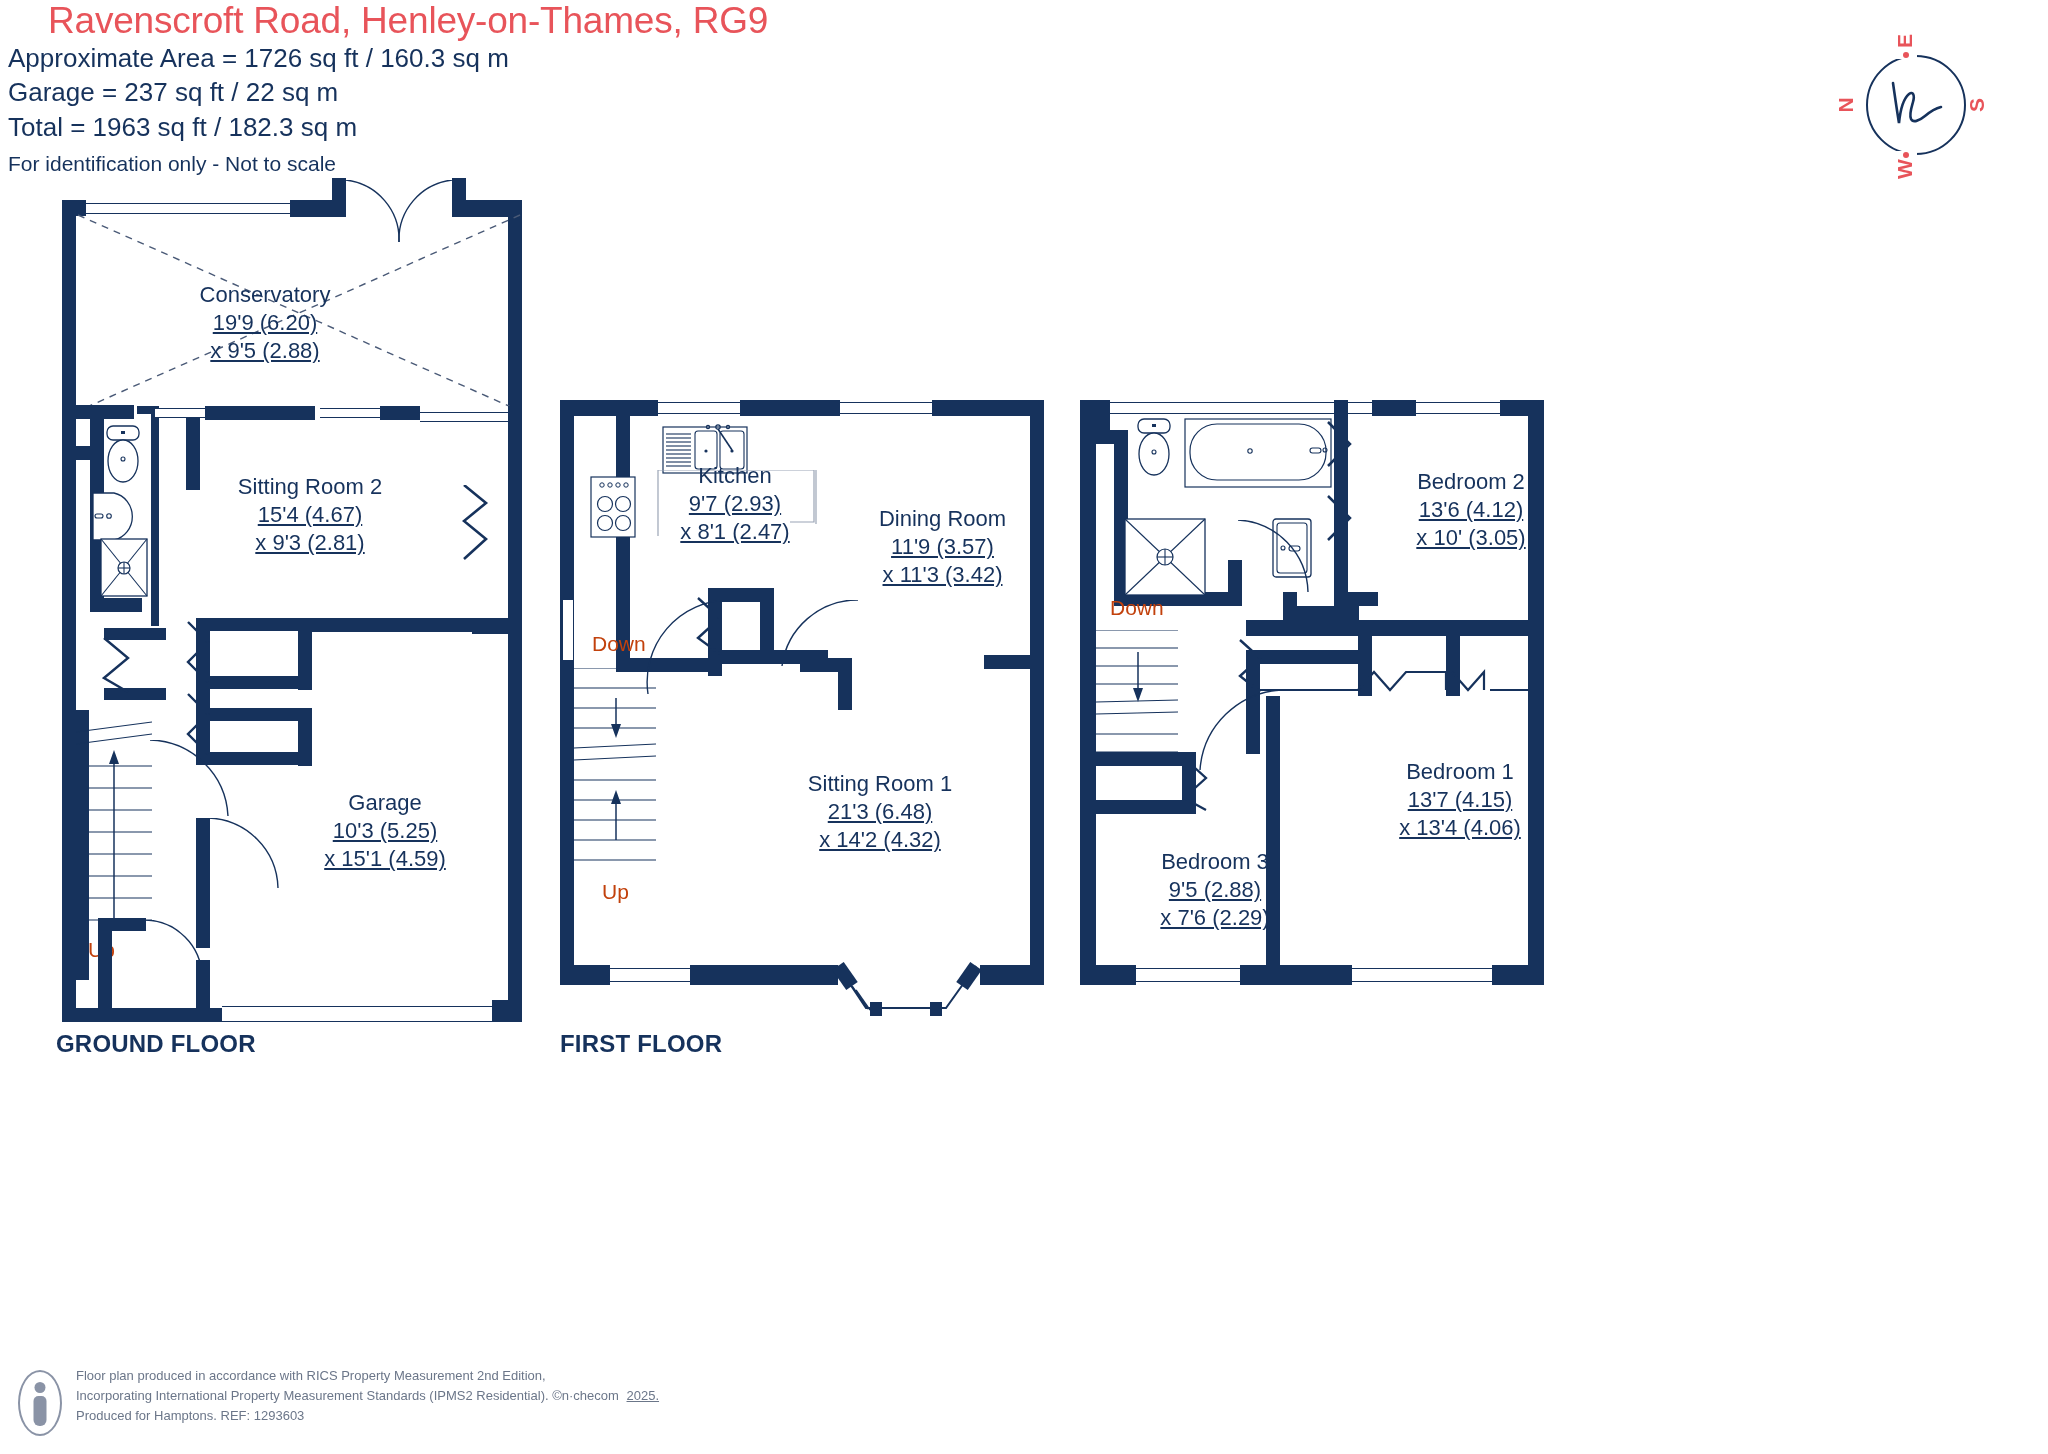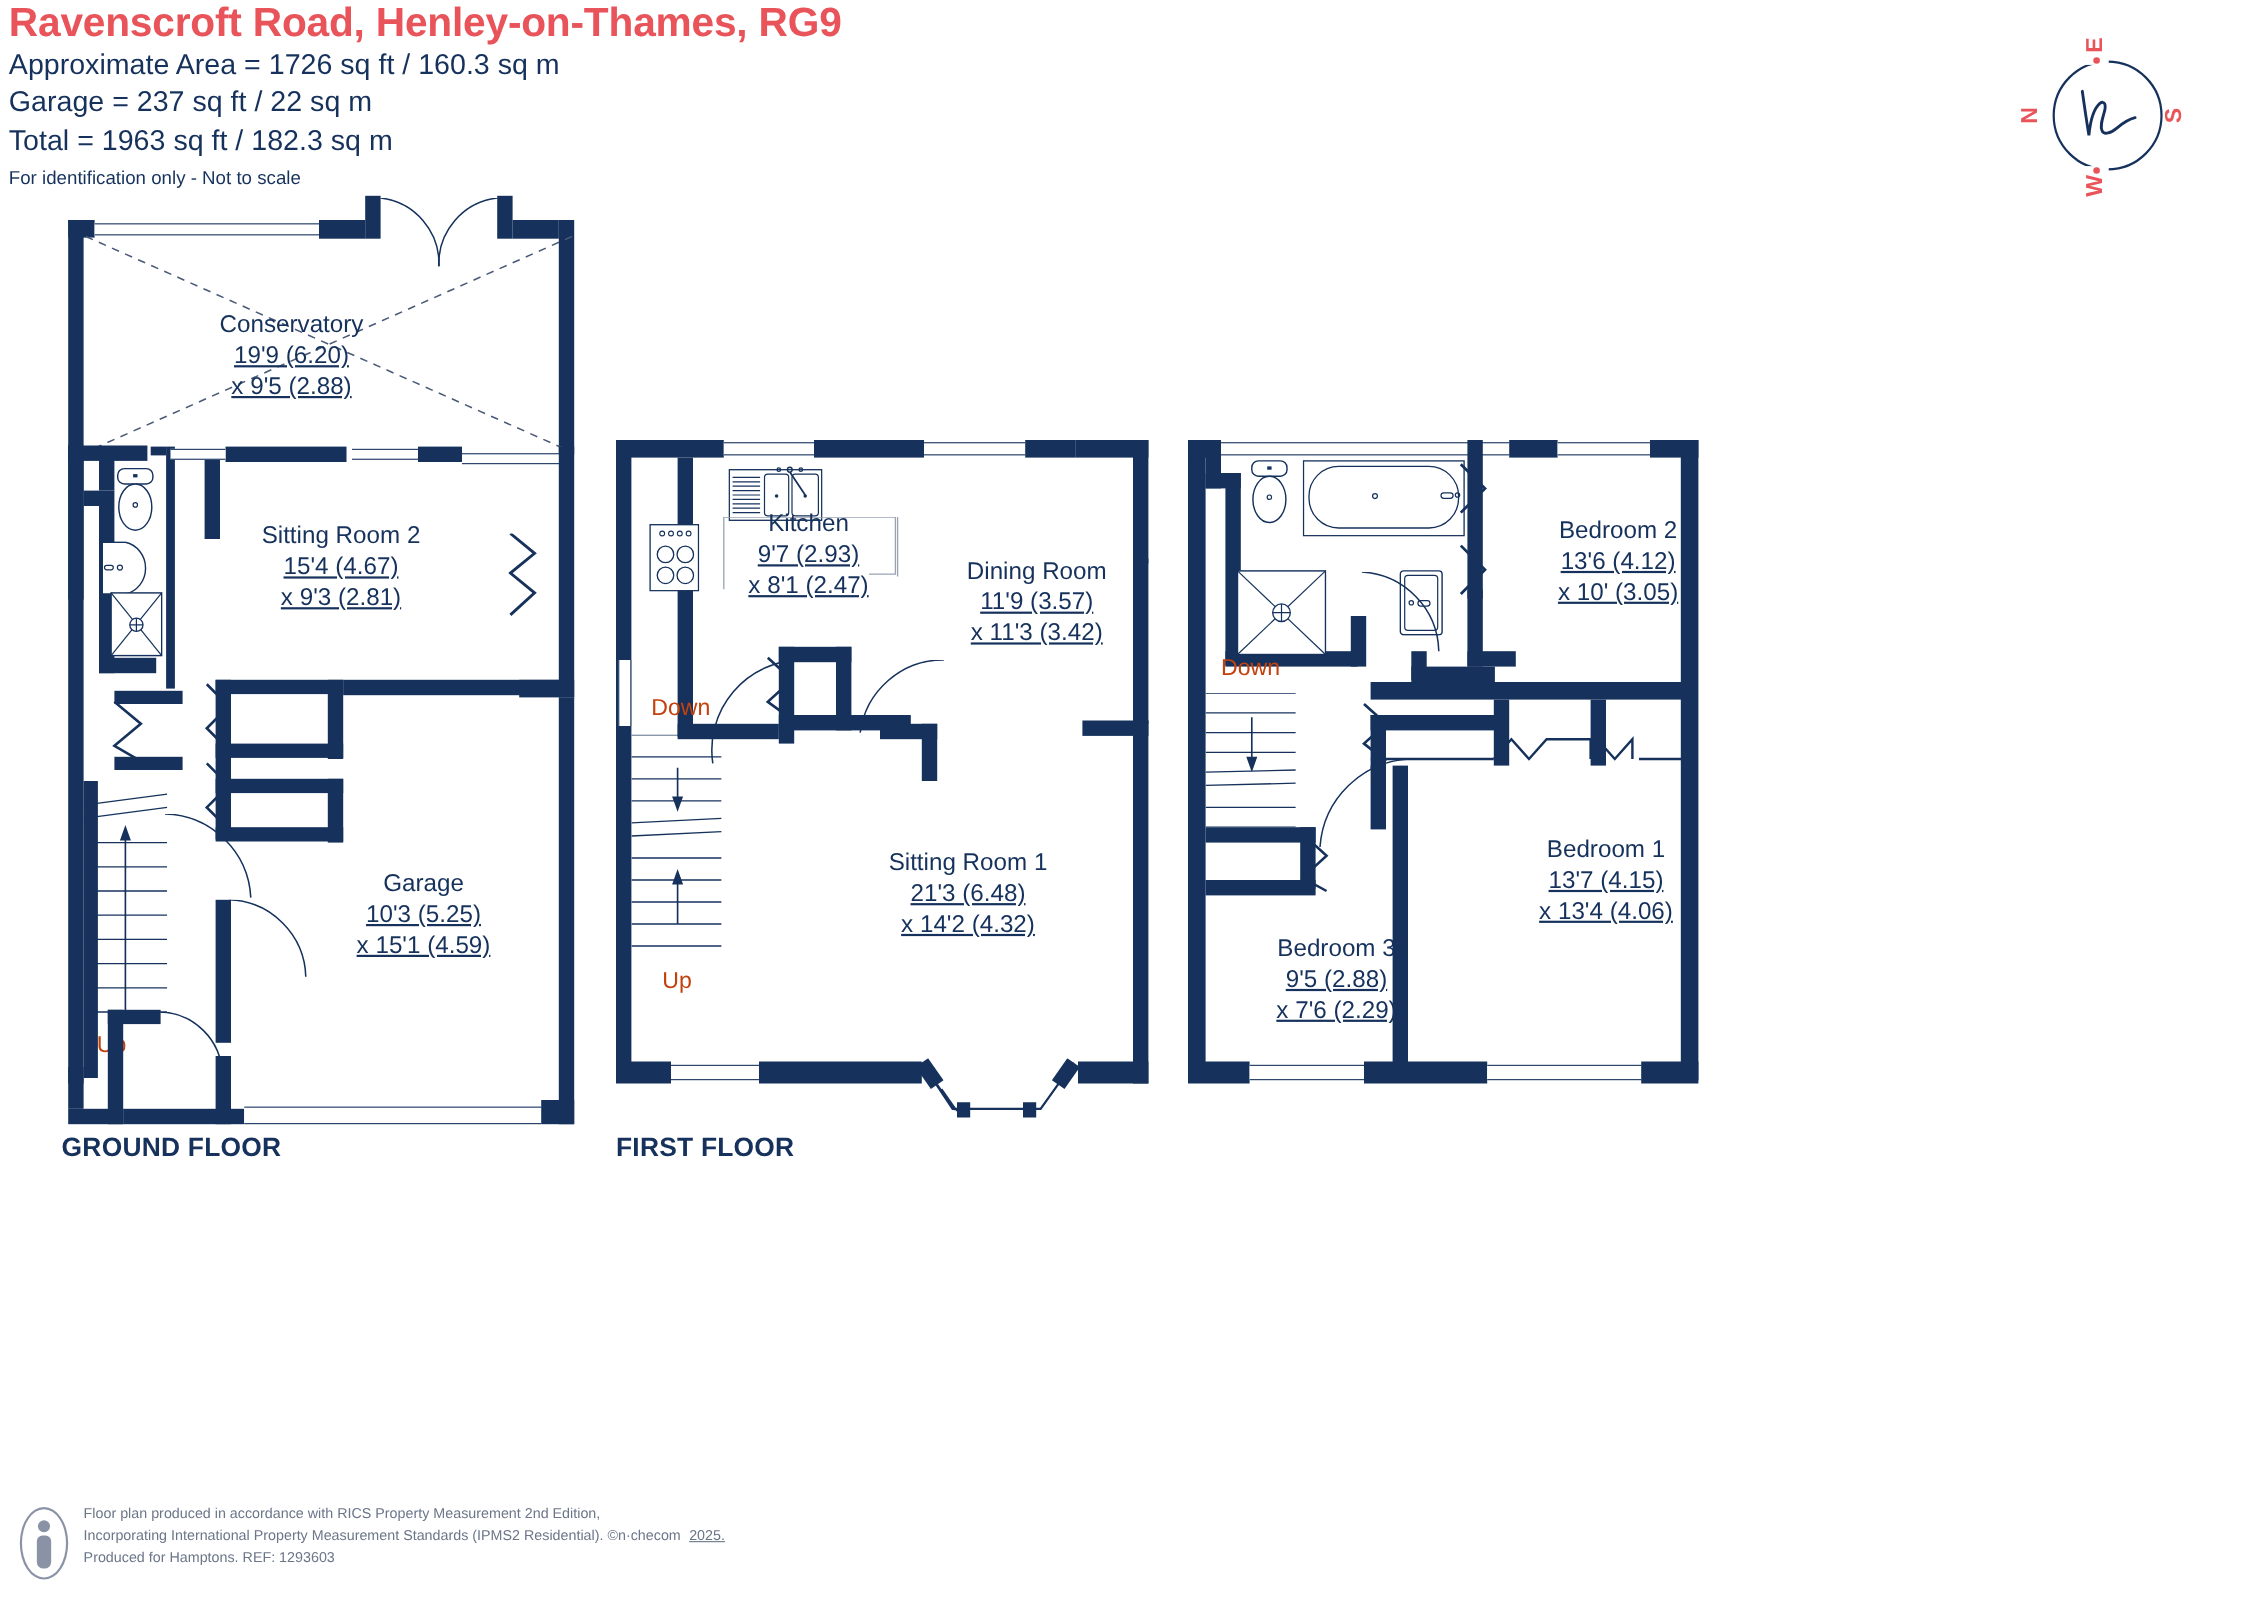--- a/index.html
+++ b/index.html
@@ -7,24 +7,24 @@
     width:2048px;height:1454px;position:relative;overflow:hidden;
     font-family:"Liberation Sans", sans-serif;
     color:#16325c;
   }
   .abs{position:absolute;}
 
   
   #header{left:8px;top:2px;width:1000px;}
   #title{
     font-size:37px;color:#e8545a;letter-spacing:-0.2px;
-    line-height:1.05;white-space:nowrap;font-weight:700;
+    line-height:1.05;white-space:nowrap;font-weight:400;margin-left:40px;
   }
   .area-line{font-size:26px;color:#16325c;line-height:1.33;white-space:nowrap;}
-  #disclaimer{font-size:17px;color:#16325c;margin-top:7px;}
+  #disclaimer{font-size:21px;color:#16325c;margin-top:7px;}
 
   
   #compass{left:1846px;top:35px;width:140px;height:140px;}
   #compass .ring{
     position:absolute;left:20px;top:20px;width:100px;height:100px;
     border:2.4px solid #16325c;border-radius:50%;
     box-sizing:border-box;
   }
   #compass .gap-t,#compass .gap-b{
     position:absolute;left:60px;width:22px;height:8px;background:#fff;

